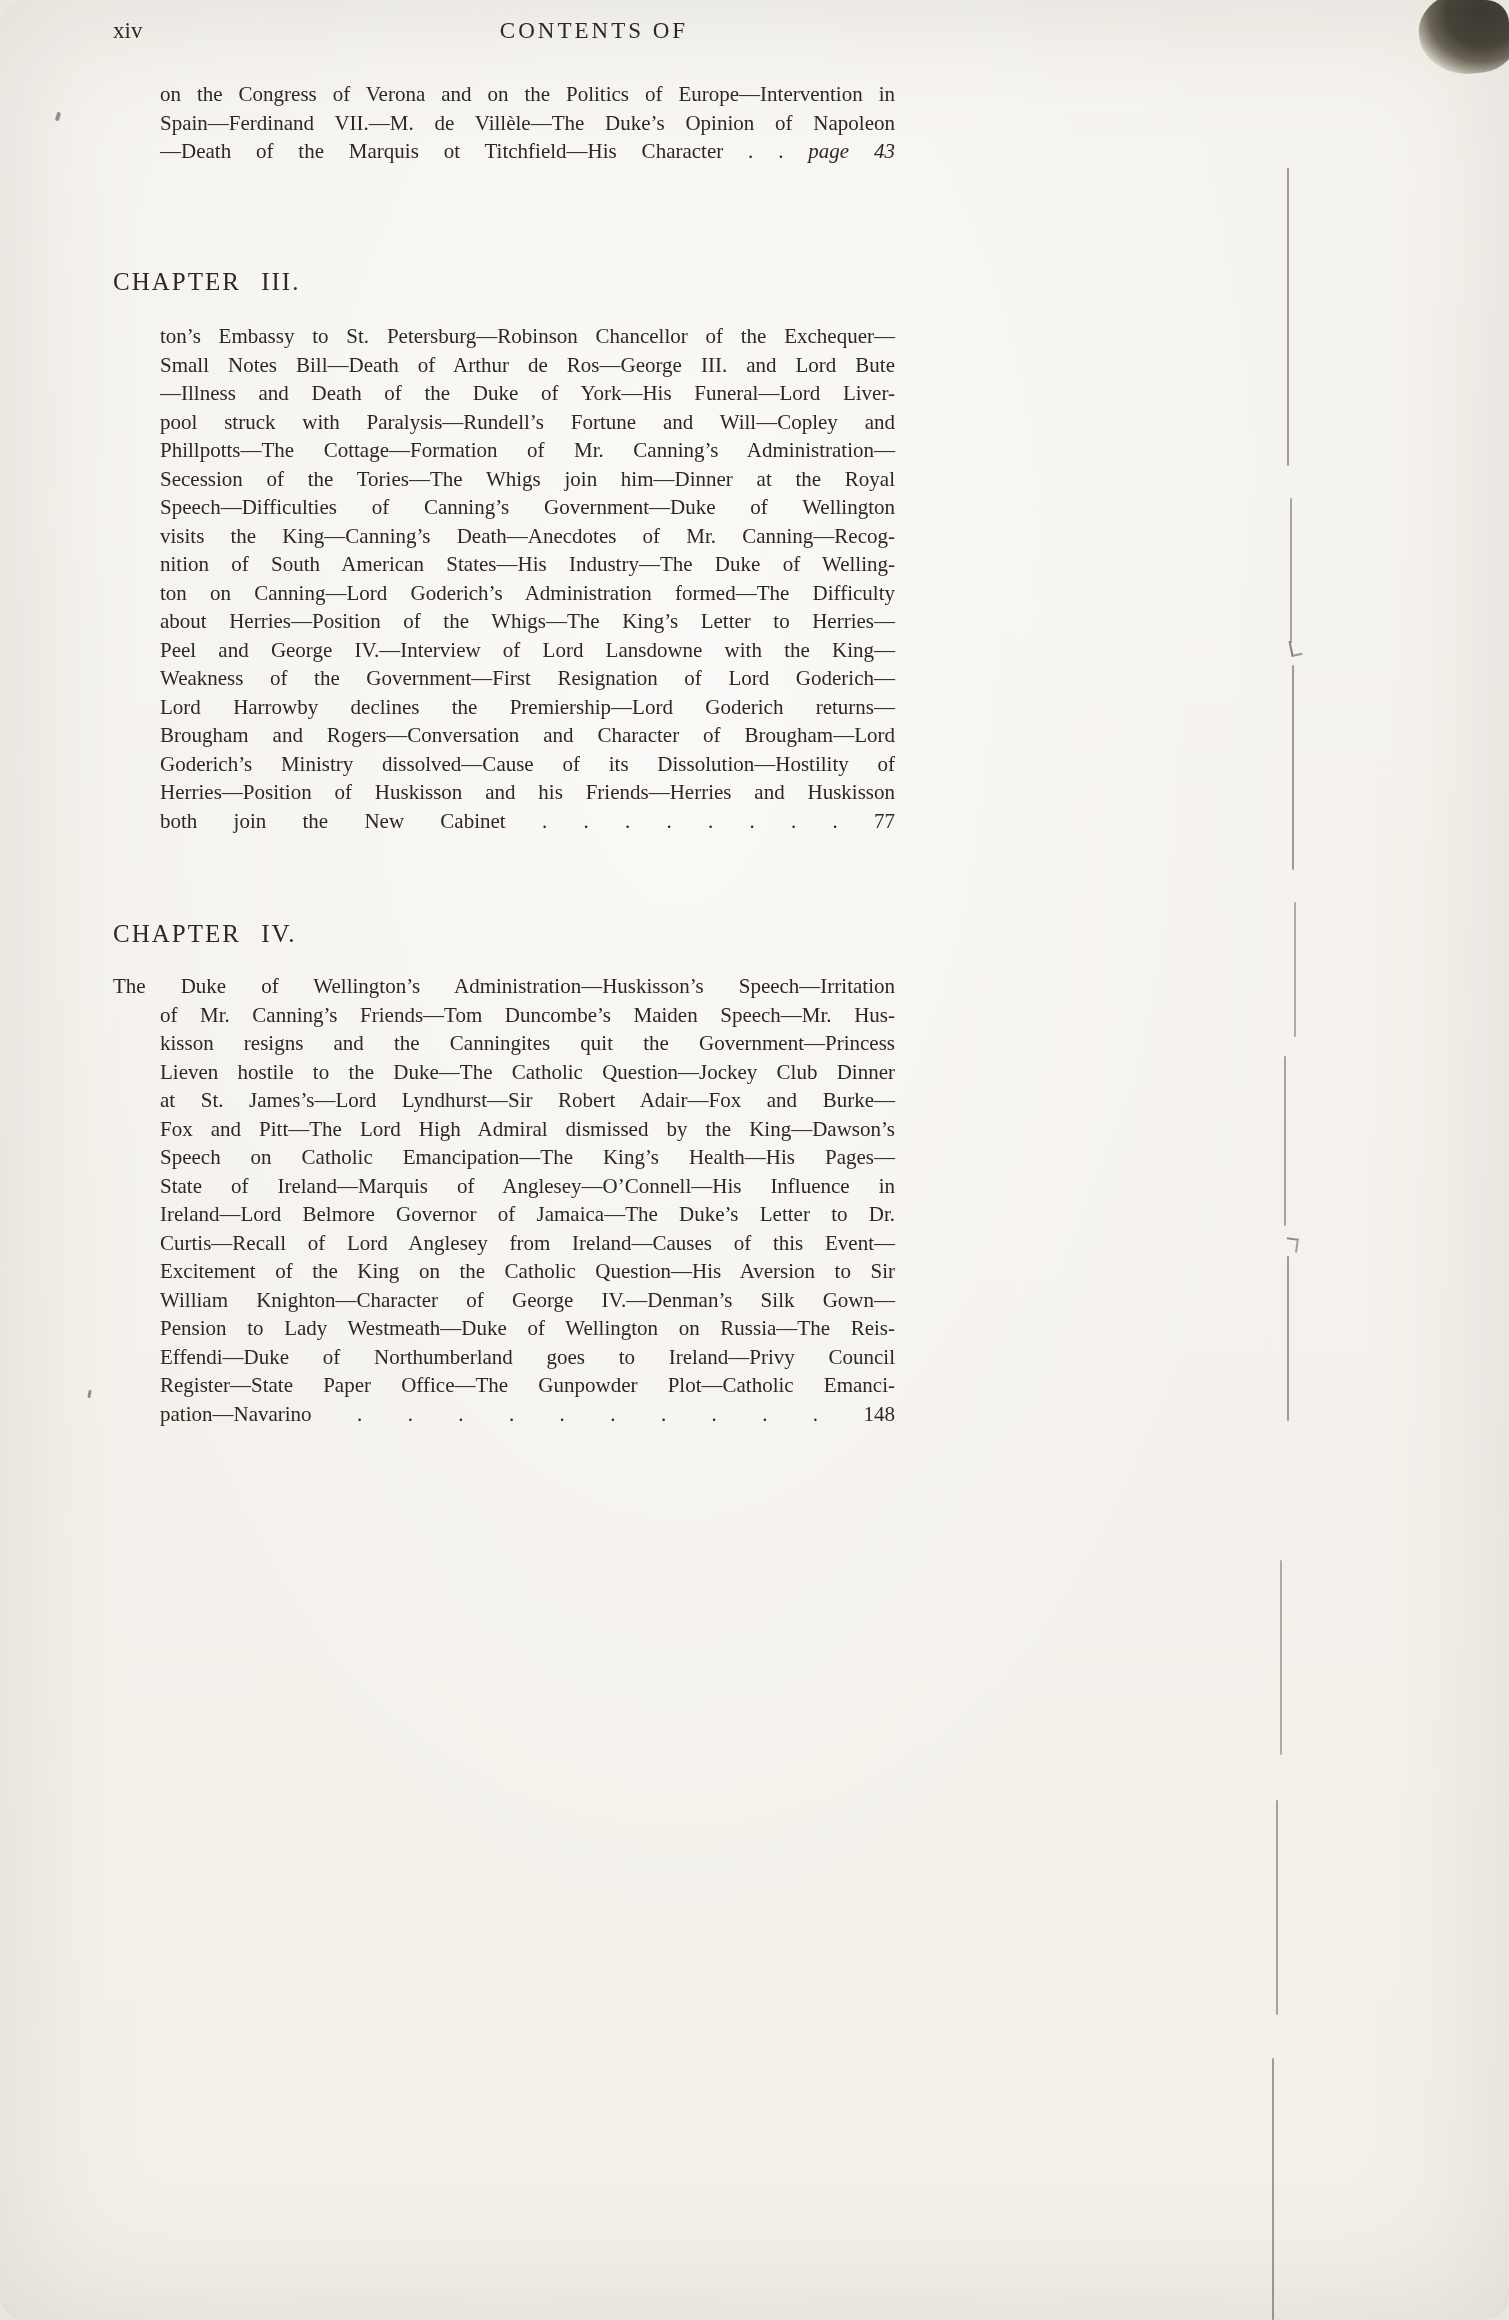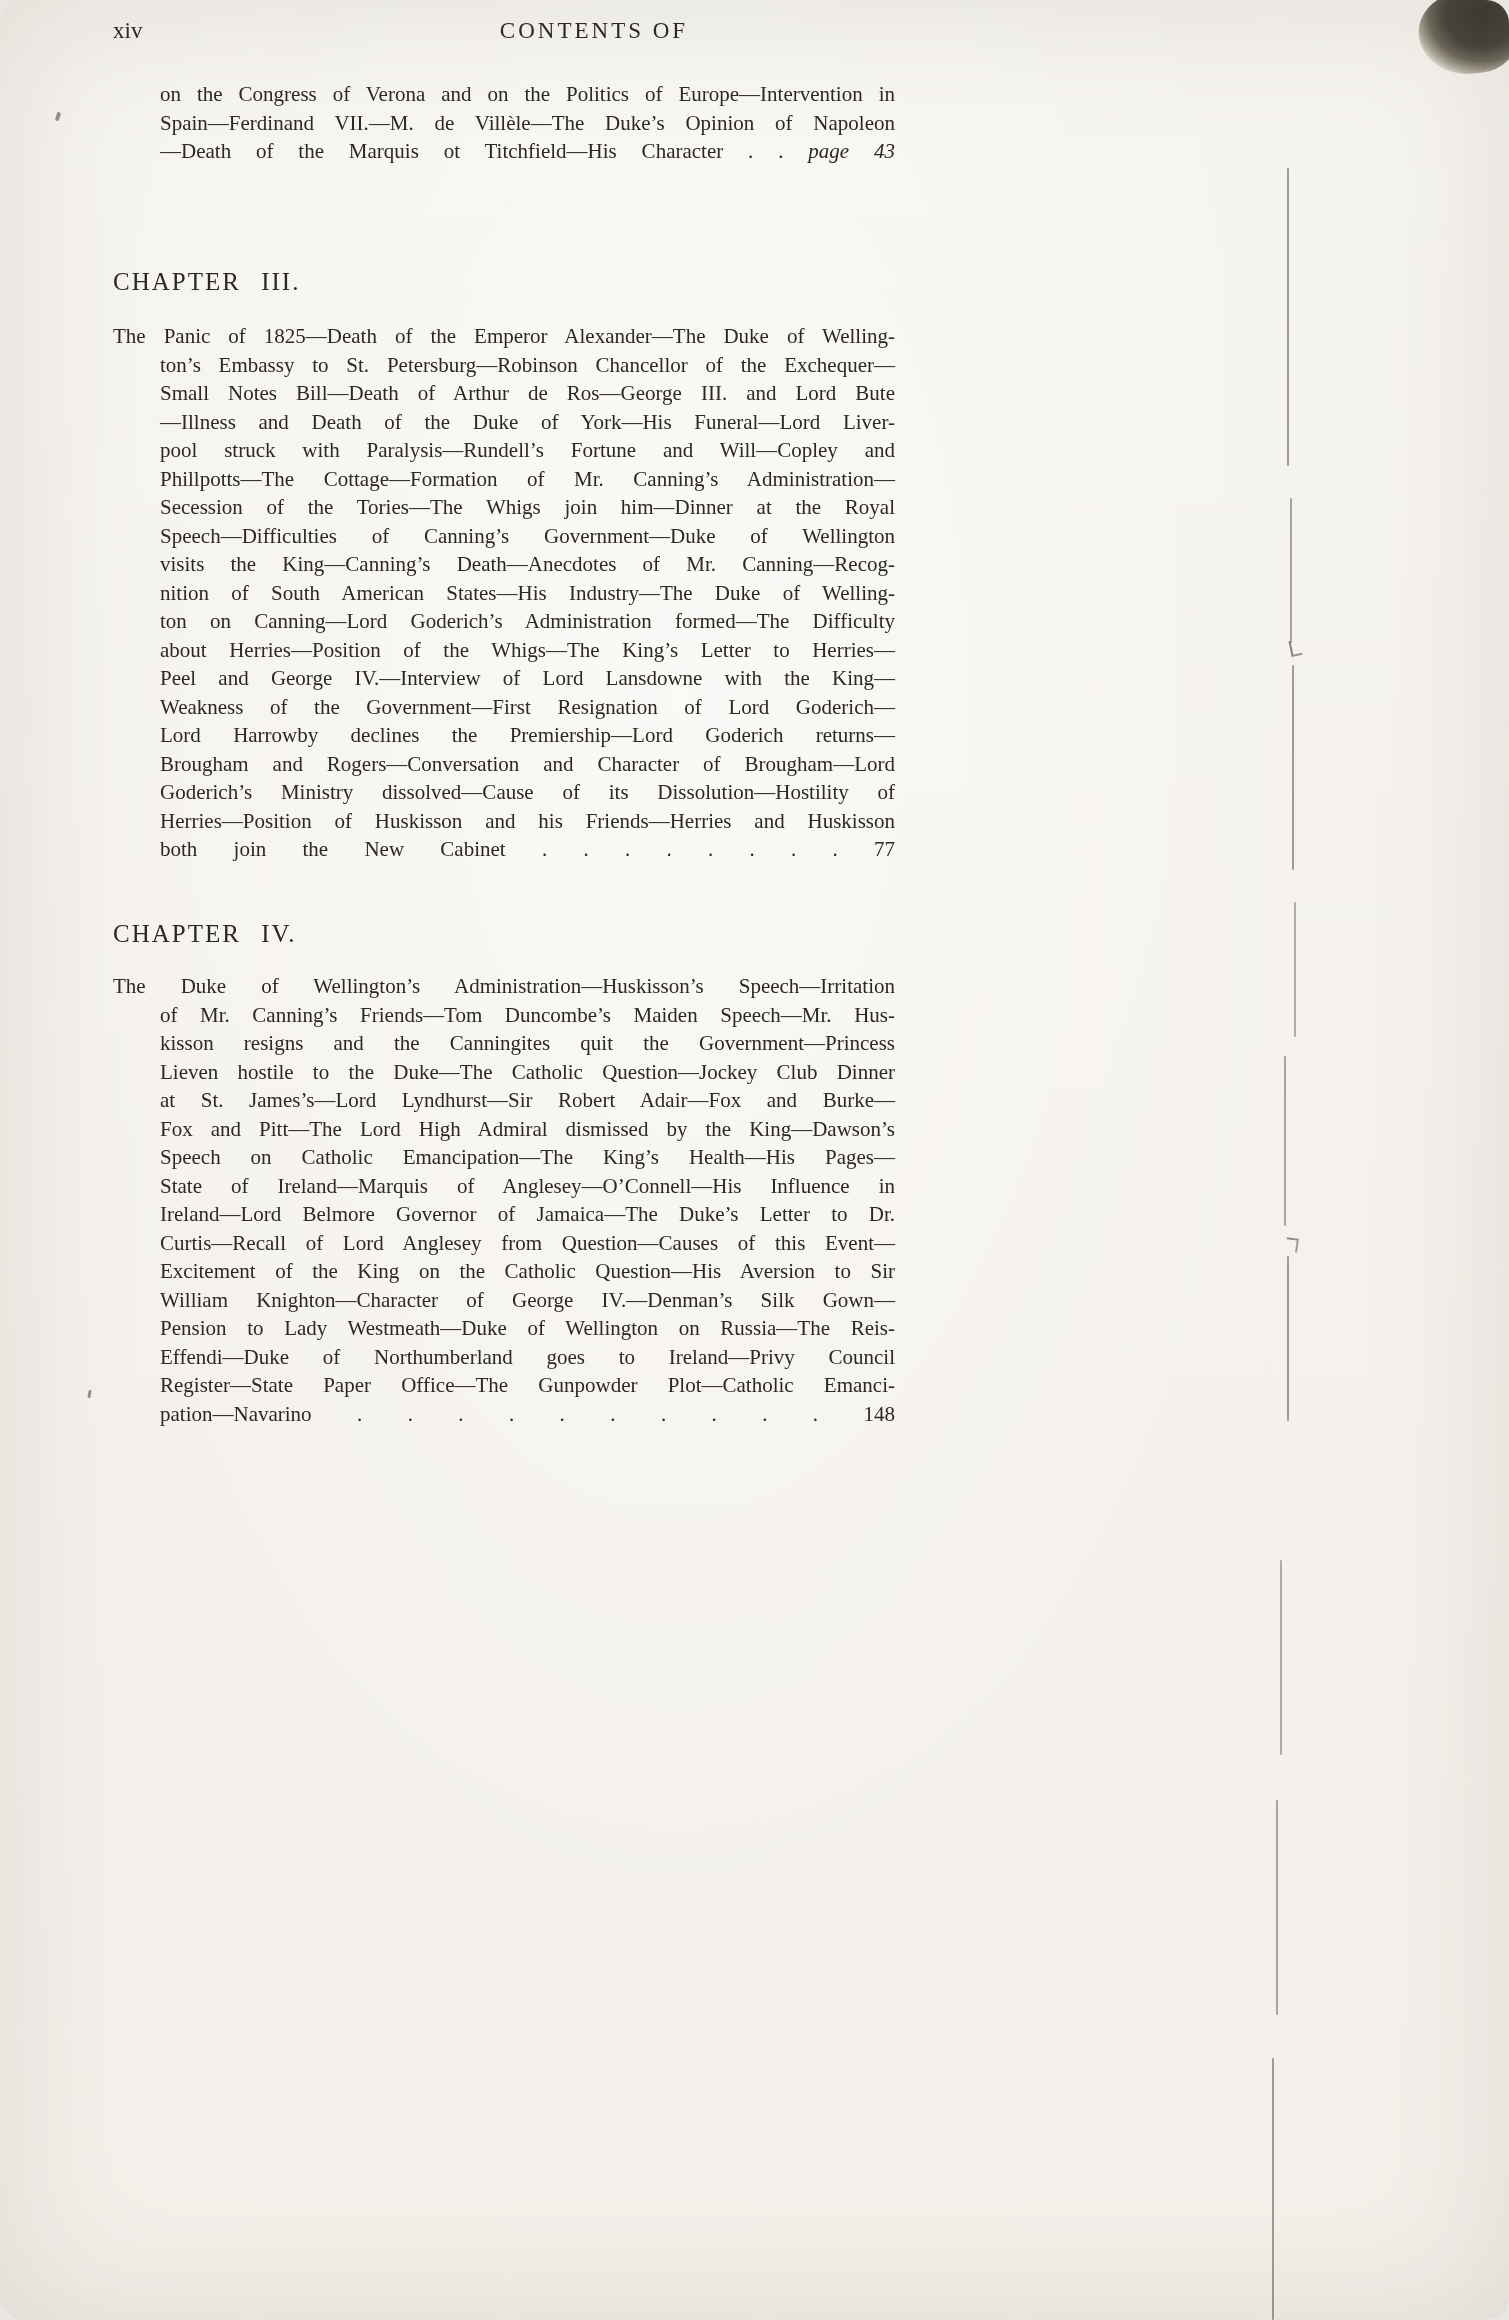--- a/index.html
+++ b/index.html
@@ -95,21 +95,20 @@
       <div class="jline ind">
         <span>—Death of the Marquis ot Titchfield—His Character</span>
         <span>. .</span>
         <span class="pageref-italic">page 43</span>
       </div>
     </div>
 
     <div class="heading h3">CHAPTER III.</div>
 
     <div class="para p3">
-      <div class="jline">The Panic of 1825—Death of the Emperor Alexander—The Duke of Welling-</div>
       <div class="jline ind">ton’s Embassy to St. Petersburg—Robinson Chancellor of the Exchequer—</div>
       <div class="jline ind">Small Notes Bill—Death of Arthur de Ros—George III. and Lord Bute</div>
       <div class="jline ind">—Illness and Death of the Duke of York—His Funeral—Lord Liver-</div>
       <div class="jline ind">pool struck with Paralysis—Rundell’s Fortune and Will—Copley and</div>
       <div class="jline ind">Phillpotts—The Cottage—Formation of Mr. Canning’s Administration—</div>
       <div class="jline ind">Secession of the Tories—The Whigs join him—Dinner at the Royal</div>
       <div class="jline ind">Speech—Difficulties of Canning’s Government—Duke of Wellington</div>
       <div class="jline ind">visits the King—Canning’s Death—Anecdotes of Mr. Canning—Recog-</div>
       <div class="jline ind">nition of South American States—His Industry—The Duke of Welling-</div>
       <div class="jline ind">ton on Canning—Lord Goderich’s Administration formed—The Difficulty</div>
@@ -132,21 +131,21 @@
     <div class="para p4">
       <div class="jline">The Duke of Wellington’s Administration—Huskisson’s Speech—Irritation</div>
       <div class="jline ind">of Mr. Canning’s Friends—Tom Duncombe’s Maiden Speech—Mr. Hus-</div>
       <div class="jline ind">kisson resigns and the Canningites quit the Government—Princess</div>
       <div class="jline ind">Lieven hostile to the Duke—The Catholic Question—Jockey Club Dinner</div>
       <div class="jline ind">at St. James’s—Lord Lyndhurst—Sir Robert Adair—Fox and Burke—</div>
       <div class="jline ind">Fox and Pitt—The Lord High Admiral dismissed by the King—Dawson’s</div>
       <div class="jline ind">Speech on Catholic Emancipation—The King’s Health—His Pages—</div>
       <div class="jline ind">State of Ireland—Marquis of Anglesey—O’Connell—His Influence in</div>
       <div class="jline ind">Ireland—Lord Belmore Governor of Jamaica—The Duke’s Letter to Dr.</div>
-      <div class="jline ind">Curtis—Recall of Lord Anglesey from Question—Causes of this Event—</div>
+      <div class="jline ind">Curtis—Recall of Lord Anglesey from Ireland—Causes of this Event—</div>
       <div class="jline ind">Excitement of the King on the Catholic Question—His Aversion to Sir</div>
       <div class="jline ind">William Knighton—Character of George IV.—Denman’s Silk Gown—</div>
       <div class="jline ind">Pension to Lady Westmeath—Duke of Wellington on Russia—The Reis-</div>
       <div class="jline ind">Effendi—Duke of Northumberland goes to Ireland—Privy Council</div>
       <div class="jline ind">Register—State Paper Office—The Gunpowder Plot—Catholic Emanci-</div>
       <div class="jline ind">
         <span>pation—Navarino</span>
         <span>. . . . . . . . . .</span>
         <span>148</span>
       </div>

